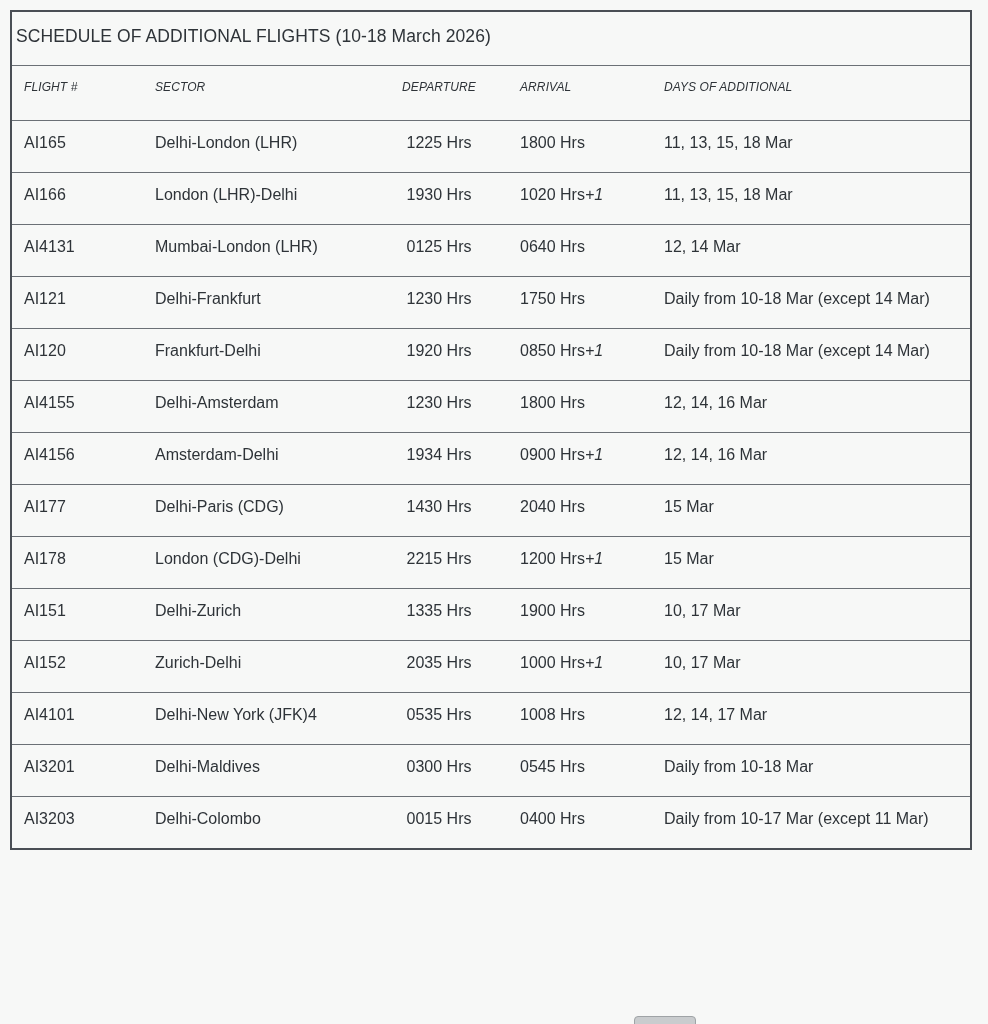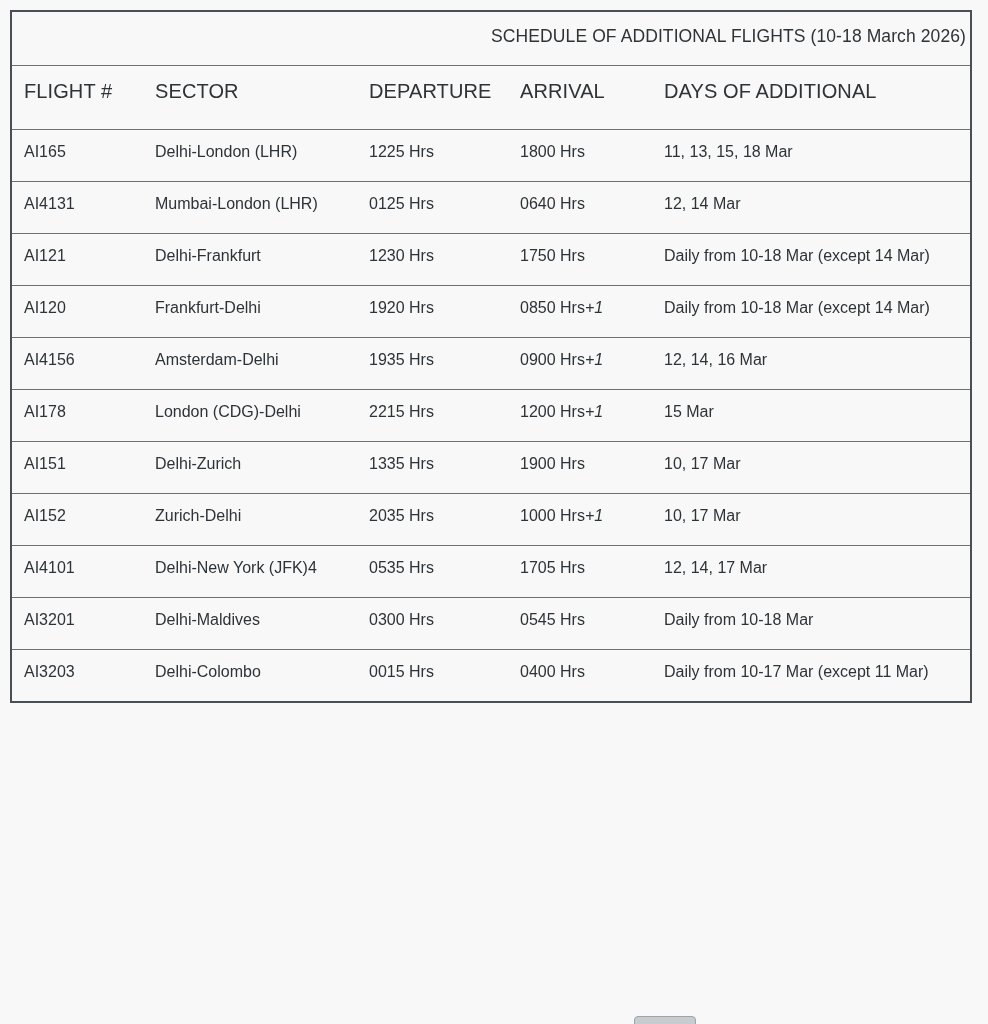--- a/index.html
+++ b/index.html
@@ -34,48 +34,49 @@
   table.schedule td {
     border-top: 1.5px solid #6b7076;
     border-bottom: 1.5px solid #6b7076;
     padding: 0;
     vertical-align: top;
     background: #f7f8f7;
   }
 
   
   .title-cell {
-    text-align: right;
+    text-align: left;
     font-size: 17.5px;
     padding: 14px 4px 18px 4px !important;
     border-top: none !important;
     letter-spacing: 0.1px;
   }
 
   
   .hdr-cell {
-    font-size: 20px;
+    font-size: 12px;
     padding: 14px 0 26px 0 !important;
     letter-spacing: 0.1px;
+    font-style: italic;
   }
 
   
   .data-cell {
     font-size: 16px;
     padding: 13px 0 20px 0 !important;
   }
 
   .row-tall .data-cell {
     padding-bottom: 62px !important;
   }
 
   
   .c-flight  { padding-left: 12px !important; }
   .c-sector  { padding-left: 16px !important; }
-  .c-dep     { padding-left: 12px !important; }
+  .c-dep     { padding-left: 12px !important; text-align: center; }
   .c-arr     { padding-left: 11px !important; }
   .c-days    { padding-left: 12px !important; }
 
   .plus-one {
     font-style: italic;
   }
 
   #bottom-scroll-indicator {
     position: absolute;
     left: 634px;
@@ -111,20 +112,27 @@
         <td class="hdr-cell c-days">DAYS OF ADDITIONAL</td>
       </tr>
     <tr>
           <td class="data-cell c-flight">AI165</td>
           <td class="data-cell c-sector">Delhi-London (LHR)</td>
           <td class="data-cell c-dep">1225 Hrs</td>
           <td class="data-cell c-arr">1800 Hrs</td>
           <td class="data-cell c-days">11, 13, 15, 18 Mar</td>
         </tr>
         <tr>
+          <td class="data-cell c-flight">AI166</td>
+          <td class="data-cell c-sector">London (LHR)-Delhi</td>
+          <td class="data-cell c-dep">1930 Hrs</td>
+          <td class="data-cell c-arr">1020 Hrs<span class="plus-one">+1</span></td>
+          <td class="data-cell c-days">11, 13, 15, 18 Mar</td>
+        </tr>
+        <tr>
           <td class="data-cell c-flight">AI4131</td>
           <td class="data-cell c-sector">Mumbai-London (LHR)</td>
           <td class="data-cell c-dep">0125 Hrs</td>
           <td class="data-cell c-arr">0640 Hrs</td>
           <td class="data-cell c-days">12, 14 Mar</td>
         </tr>
         <tr>
           <td class="data-cell c-flight">AI121</td>
           <td class="data-cell c-sector">Delhi-Frankfurt</td>
           <td class="data-cell c-dep">1230 Hrs</td>
@@ -132,25 +140,39 @@
           <td class="data-cell c-days">Daily from 10-18 Mar (except 14 Mar)</td>
         </tr>
         <tr>
           <td class="data-cell c-flight">AI120</td>
           <td class="data-cell c-sector">Frankfurt-Delhi</td>
           <td class="data-cell c-dep">1920 Hrs</td>
           <td class="data-cell c-arr">0850 Hrs<span class="plus-one">+1</span></td>
           <td class="data-cell c-days">Daily from 10-18 Mar (except 14 Mar)</td>
         </tr>
         <tr>
+          <td class="data-cell c-flight">AI4155</td>
+          <td class="data-cell c-sector">Delhi-Amsterdam</td>
+          <td class="data-cell c-dep">1230 Hrs</td>
+          <td class="data-cell c-arr">1800 Hrs</td>
+          <td class="data-cell c-days">12, 14, 16 Mar</td>
+        </tr>
+        <tr>
           <td class="data-cell c-flight">AI4156</td>
           <td class="data-cell c-sector">Amsterdam-Delhi</td>
-          <td class="data-cell c-dep">1935 Hrs</td>
+          <td class="data-cell c-dep">1934 Hrs</td>
           <td class="data-cell c-arr">0900 Hrs<span class="plus-one">+1</span></td>
           <td class="data-cell c-days">12, 14, 16 Mar</td>
+        </tr>
+        <tr>
+          <td class="data-cell c-flight">AI177</td>
+          <td class="data-cell c-sector">Delhi-Paris (CDG)</td>
+          <td class="data-cell c-dep">1430 Hrs</td>
+          <td class="data-cell c-arr">2040 Hrs</td>
+          <td class="data-cell c-days">15 Mar</td>
         </tr>
         <tr>
           <td class="data-cell c-flight">AI178</td>
           <td class="data-cell c-sector">London (CDG)-Delhi</td>
           <td class="data-cell c-dep">2215 Hrs</td>
           <td class="data-cell c-arr">1200 Hrs<span class="plus-one">+1</span></td>
           <td class="data-cell c-days">15 Mar</td>
         </tr>
         <tr>
           <td class="data-cell c-flight">AI151</td>
@@ -163,21 +185,21 @@
           <td class="data-cell c-flight">AI152</td>
           <td class="data-cell c-sector">Zurich-Delhi</td>
           <td class="data-cell c-dep">2035 Hrs</td>
           <td class="data-cell c-arr">1000 Hrs<span class="plus-one">+1</span></td>
           <td class="data-cell c-days">10, 17 Mar</td>
         </tr>
         <tr>
           <td class="data-cell c-flight">AI4101</td>
           <td class="data-cell c-sector">Delhi-New York (JFK)4</td>
           <td class="data-cell c-dep">0535 Hrs</td>
-          <td class="data-cell c-arr">1705 Hrs</td>
+          <td class="data-cell c-arr">1008 Hrs</td>
           <td class="data-cell c-days">12, 14, 17 Mar</td>
         </tr>
         <tr>
           <td class="data-cell c-flight">AI3201</td>
           <td class="data-cell c-sector">Delhi-Maldives</td>
           <td class="data-cell c-dep">0300 Hrs</td>
           <td class="data-cell c-arr">0545 Hrs</td>
           <td class="data-cell c-days">Daily from 10-18 Mar</td>
         </tr>
         <tr>

